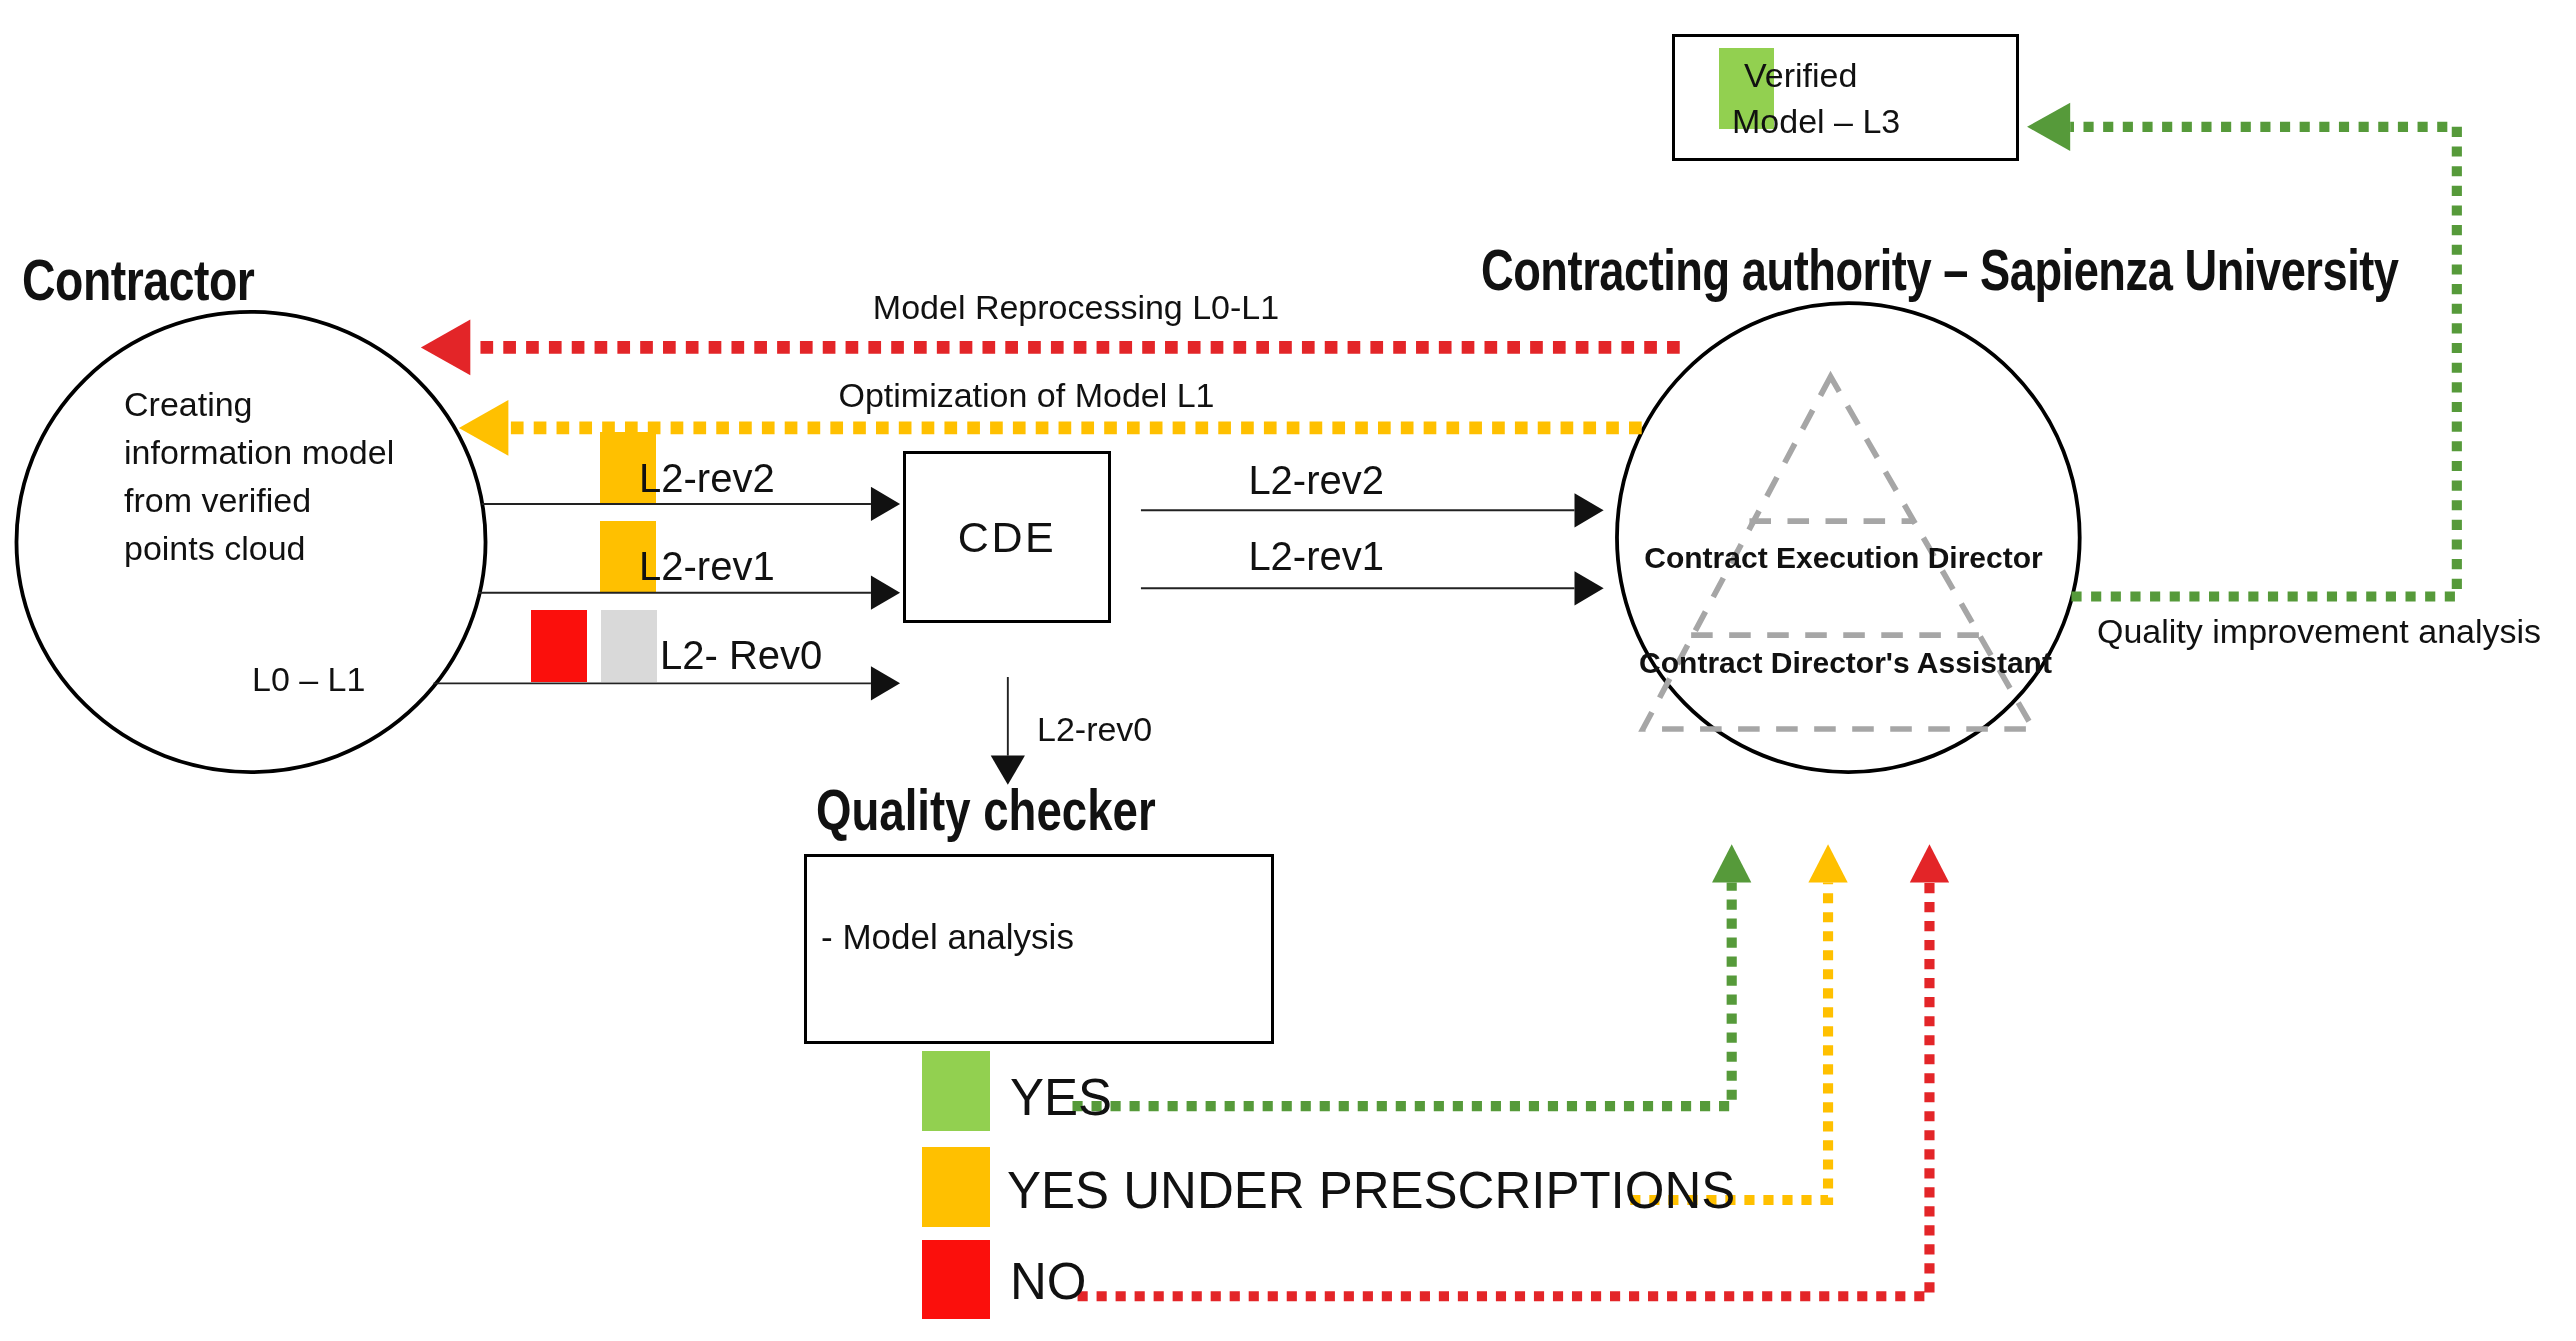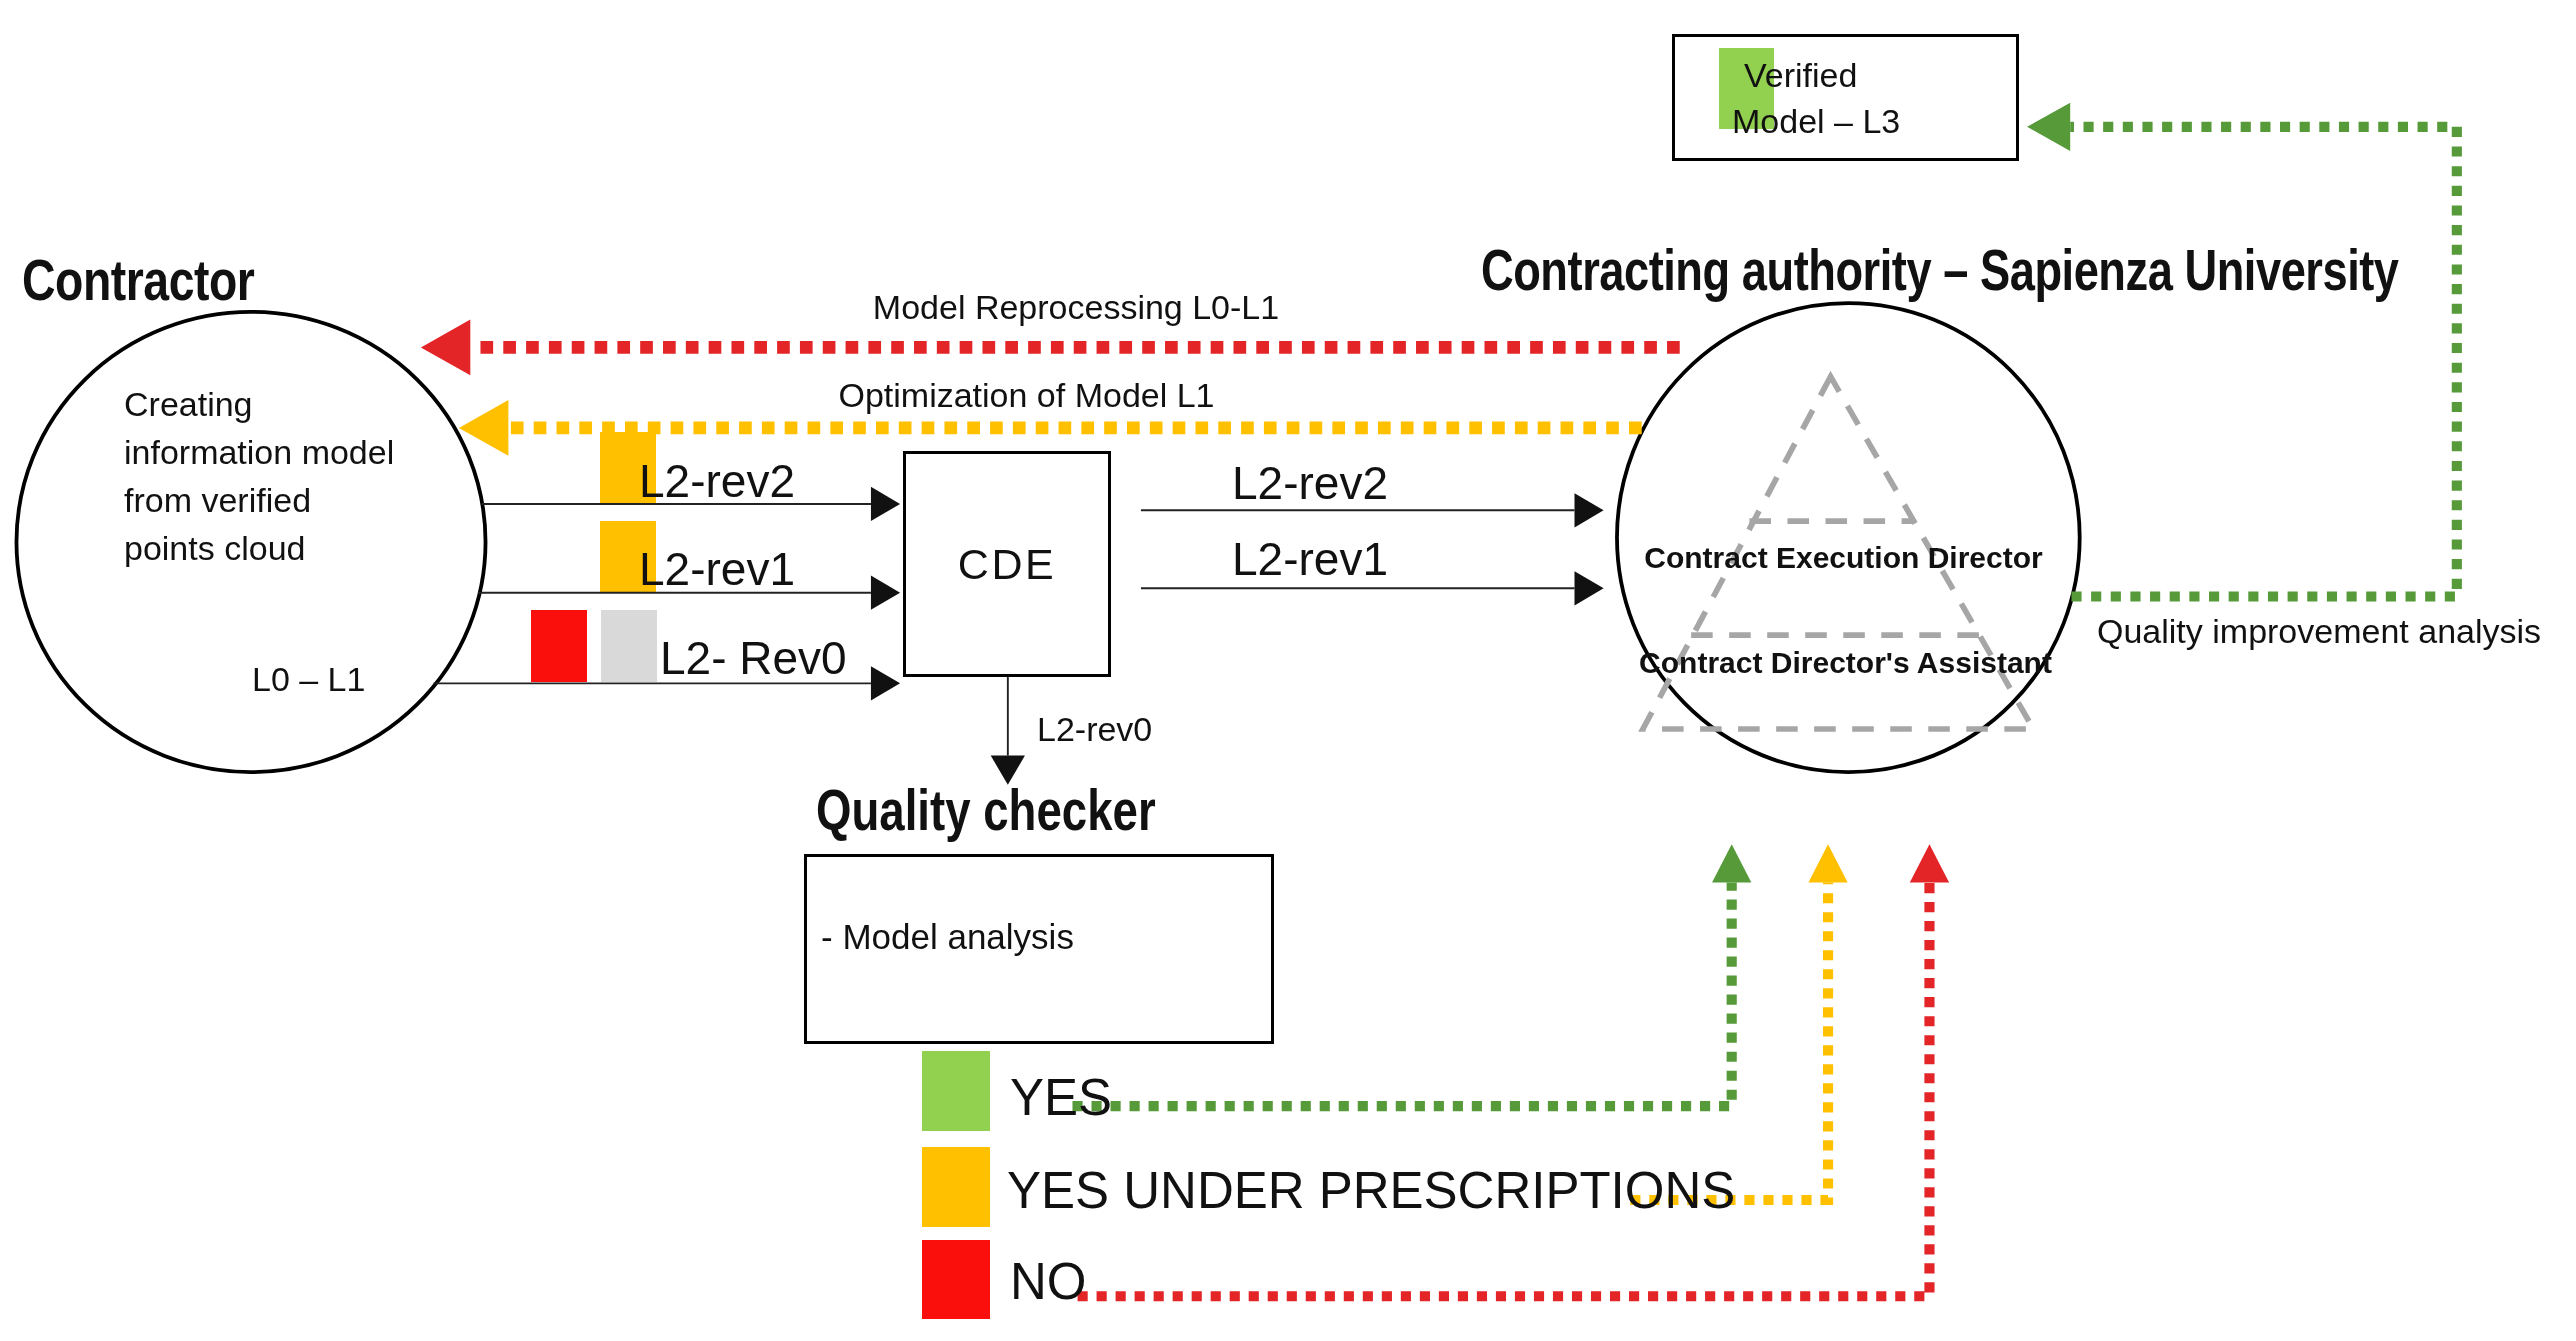--- a/index.html
+++ b/index.html
@@ -15,21 +15,21 @@
   .cond80{transform:scaleX(.80);transform-origin:0 0;}
   
   .h-title{font-size:58px;font-weight:bold;letter-spacing:-0.6px;}
   
   .frame{position:absolute;border:3.8px solid #000;background:transparent;z-index:2;box-sizing:border-box;}
   .cde-frame{display:flex;align-items:center;justify-content:center;}
   .cde-label{font-size:43px;letter-spacing:2.5px;z-index:3;}
   
   .circle-text{font-size:34px;line-height:48px;white-space:normal;width:278px;}
   .lbl54{font-size:34px;}
-  .lbl60{font-size:46px;text-align:right;}
+  .lbl60{font-size:40px;text-align:right;}
   .role{font-size:30px;font-weight:bold;width:507px;text-align:center;}
   .qc-task{font-size:35px;line-height:51px;}
   .legend-lbl{font-size:51px;margin-left:36px;}
   .vbox-line{font-size:34px;}
 </style>
 </head>
 <body>
 
 <div id="canvas">
 
@@ -110,21 +110,21 @@
   <div class="sq" style="left:600px;top:432px;width:56px;height:72px;background:var(--orange);"></div>
   <div class="sq" style="left:600px;top:521px;width:56px;height:72px;background:var(--orange);"></div>
   <div class="sq" style="left:531px;top:610px;width:56px;height:72px;background:var(--red-fill);"></div>
   <div class="sq" style="left:601px;top:610px;width:56px;height:72px;background:var(--gray-fill);"></div>
   <div class="sq" style="left:922px;top:1051px;width:68px;height:80px;background:var(--green-fill);"></div>
   <div class="sq" style="left:922px;top:1147px;width:68px;height:80px;background:var(--orange);"></div>
   <div class="sq" style="left:922px;top:1240px;width:68px;height:79px;background:var(--red-fill);"></div>
   <div class="sq" style="left:1719px;top:48px;width:55px;height:81px;background:var(--green-fill);"></div>
 
   <div class="frame" style="left:1672px;top:34px;width:347px;height:127px;"></div>
-  <div class="frame cde-frame" style="left:903px;top:451px;width:208px;height:226px;">
+  <div class="frame cde-frame" style="left:903px;top:451px;width:208px;height:172px;">
        <span class="cde-label">CDE</span>
   </div>
   <div class="frame" style="left:804px;top:854px;width:470px;height:190px;"></div>
 
   <div class="txt vbox-line" style="left:1744px;top:58px;">Verified</div>
   <div class="txt vbox-line" style="left:1732px;top:104px;">Model – L3</div>
 
   <div class="txt h-title cond80" style="left:21.6px;top:251px;">Contractor</div>
 
   <div class="txt circle-text" style="left:124px;top:380px;">Creating information model from verified points cloud</div>

